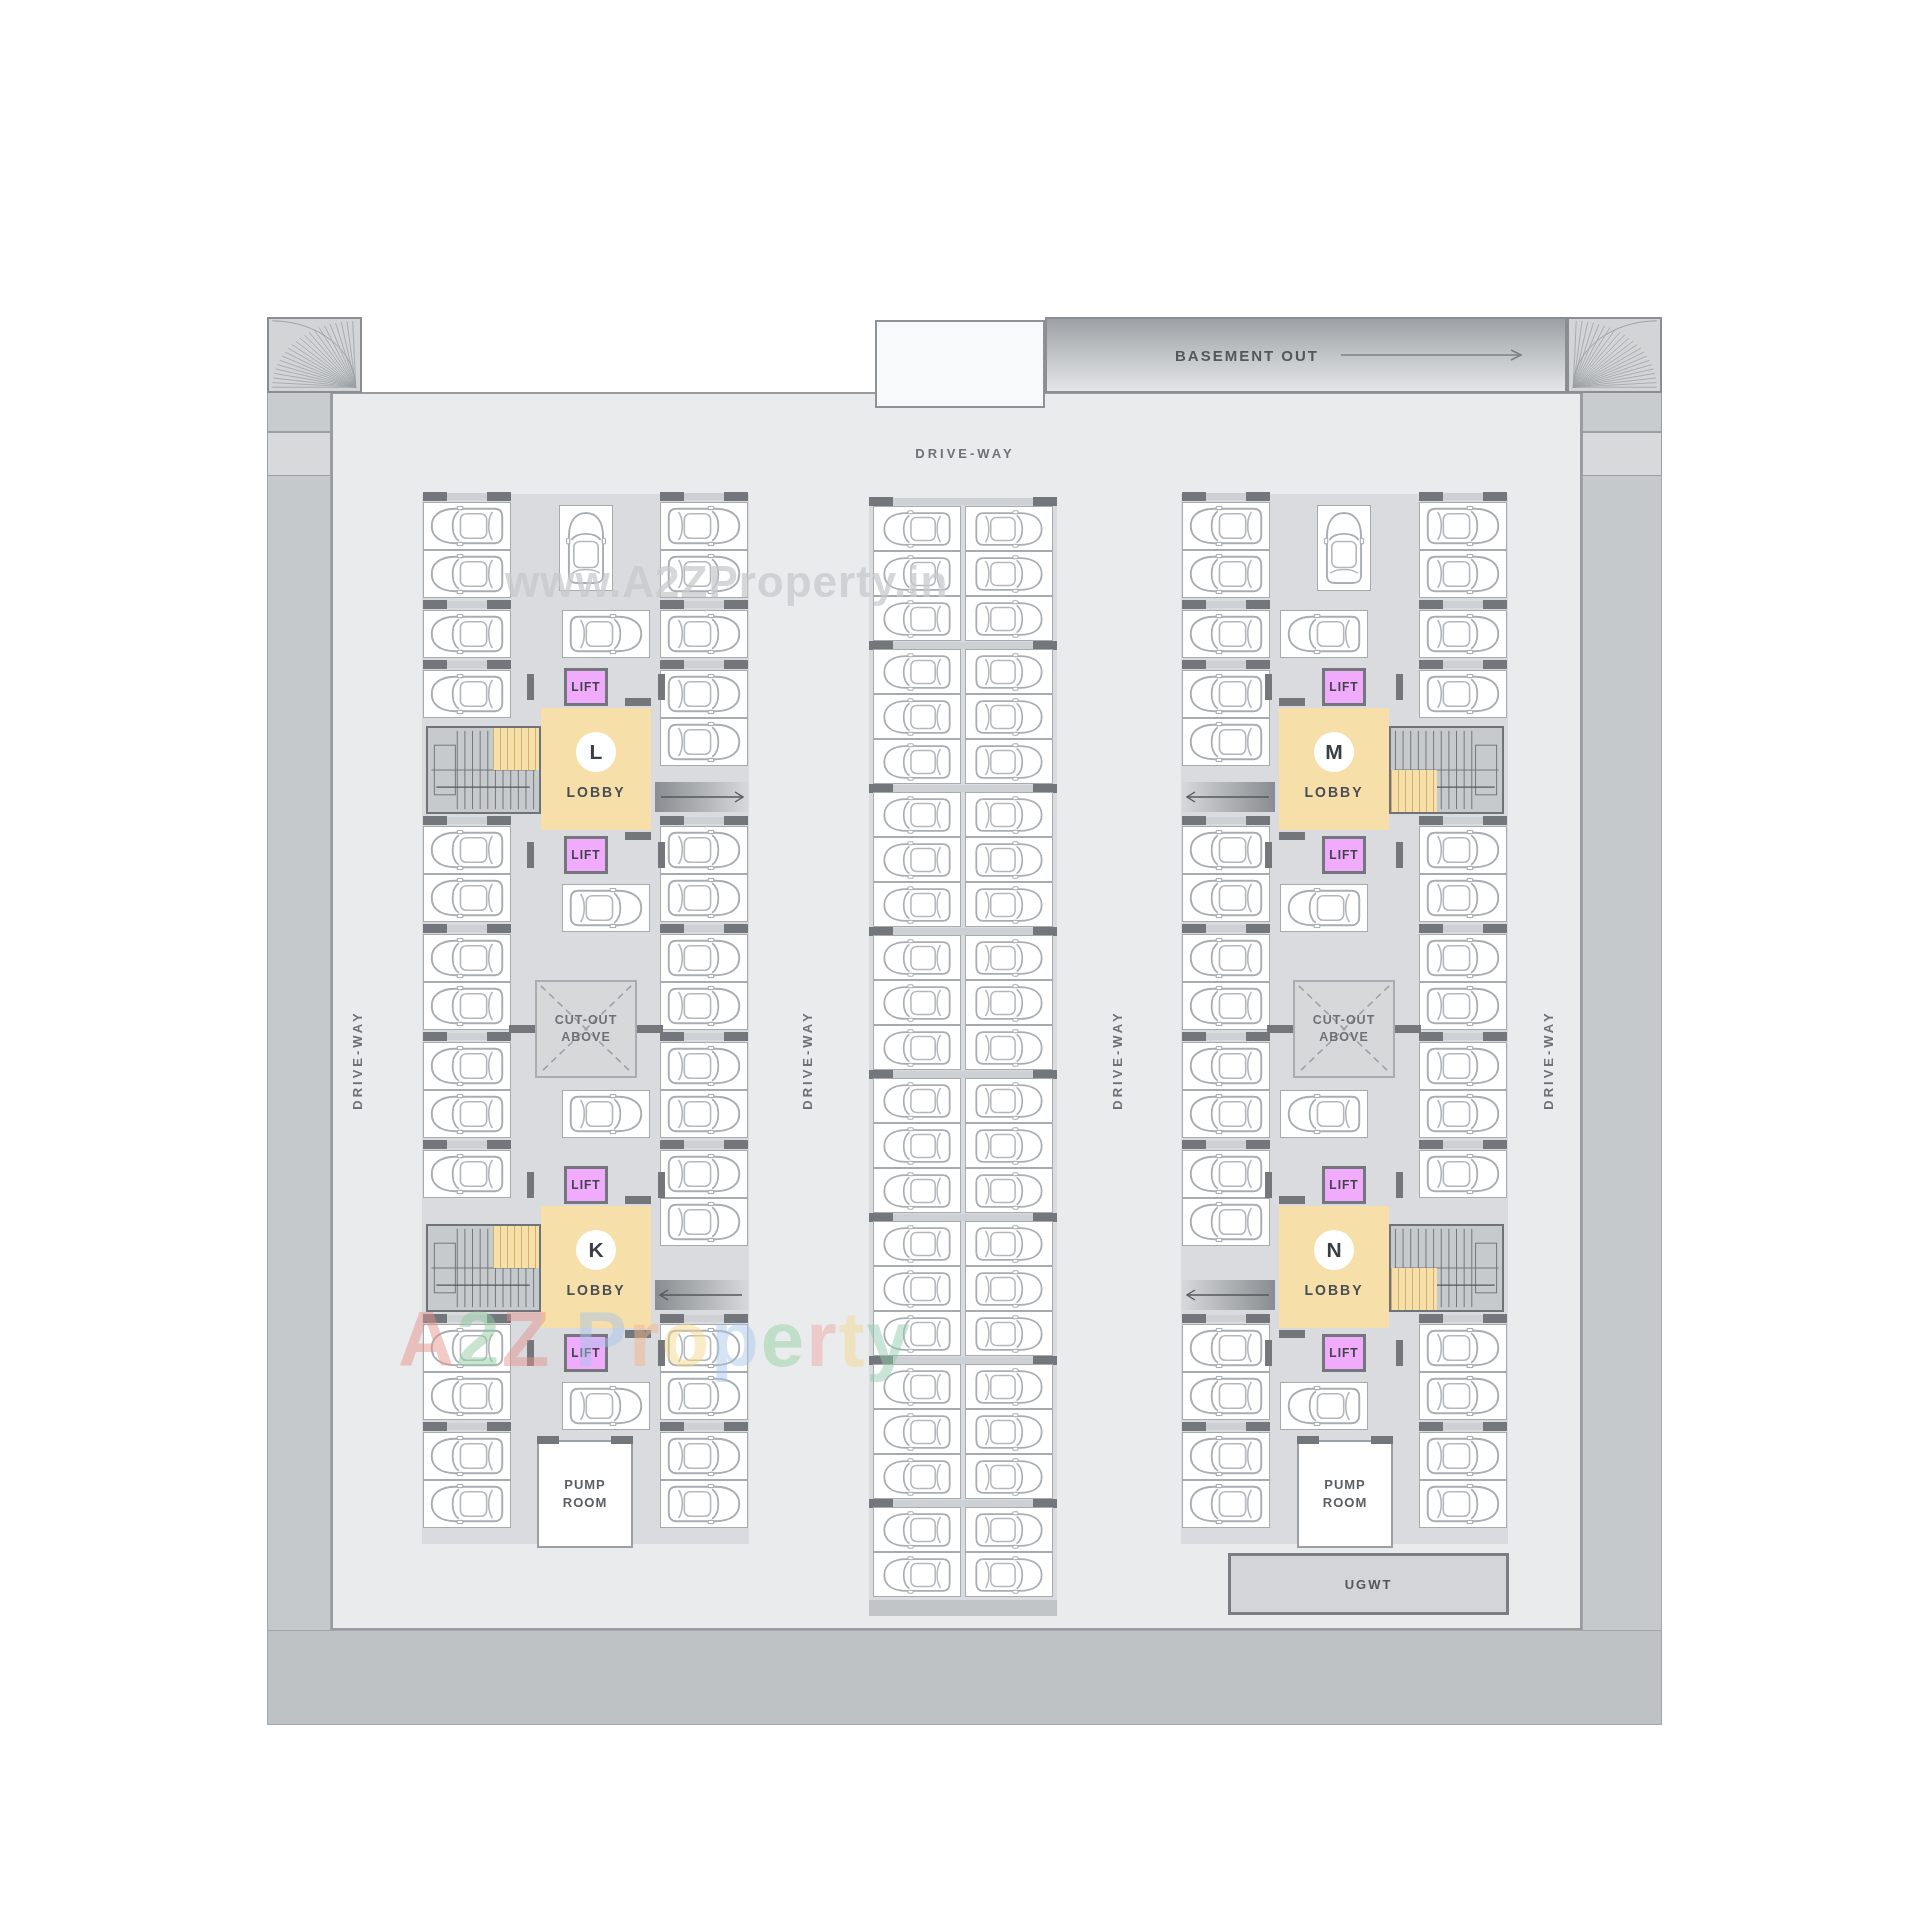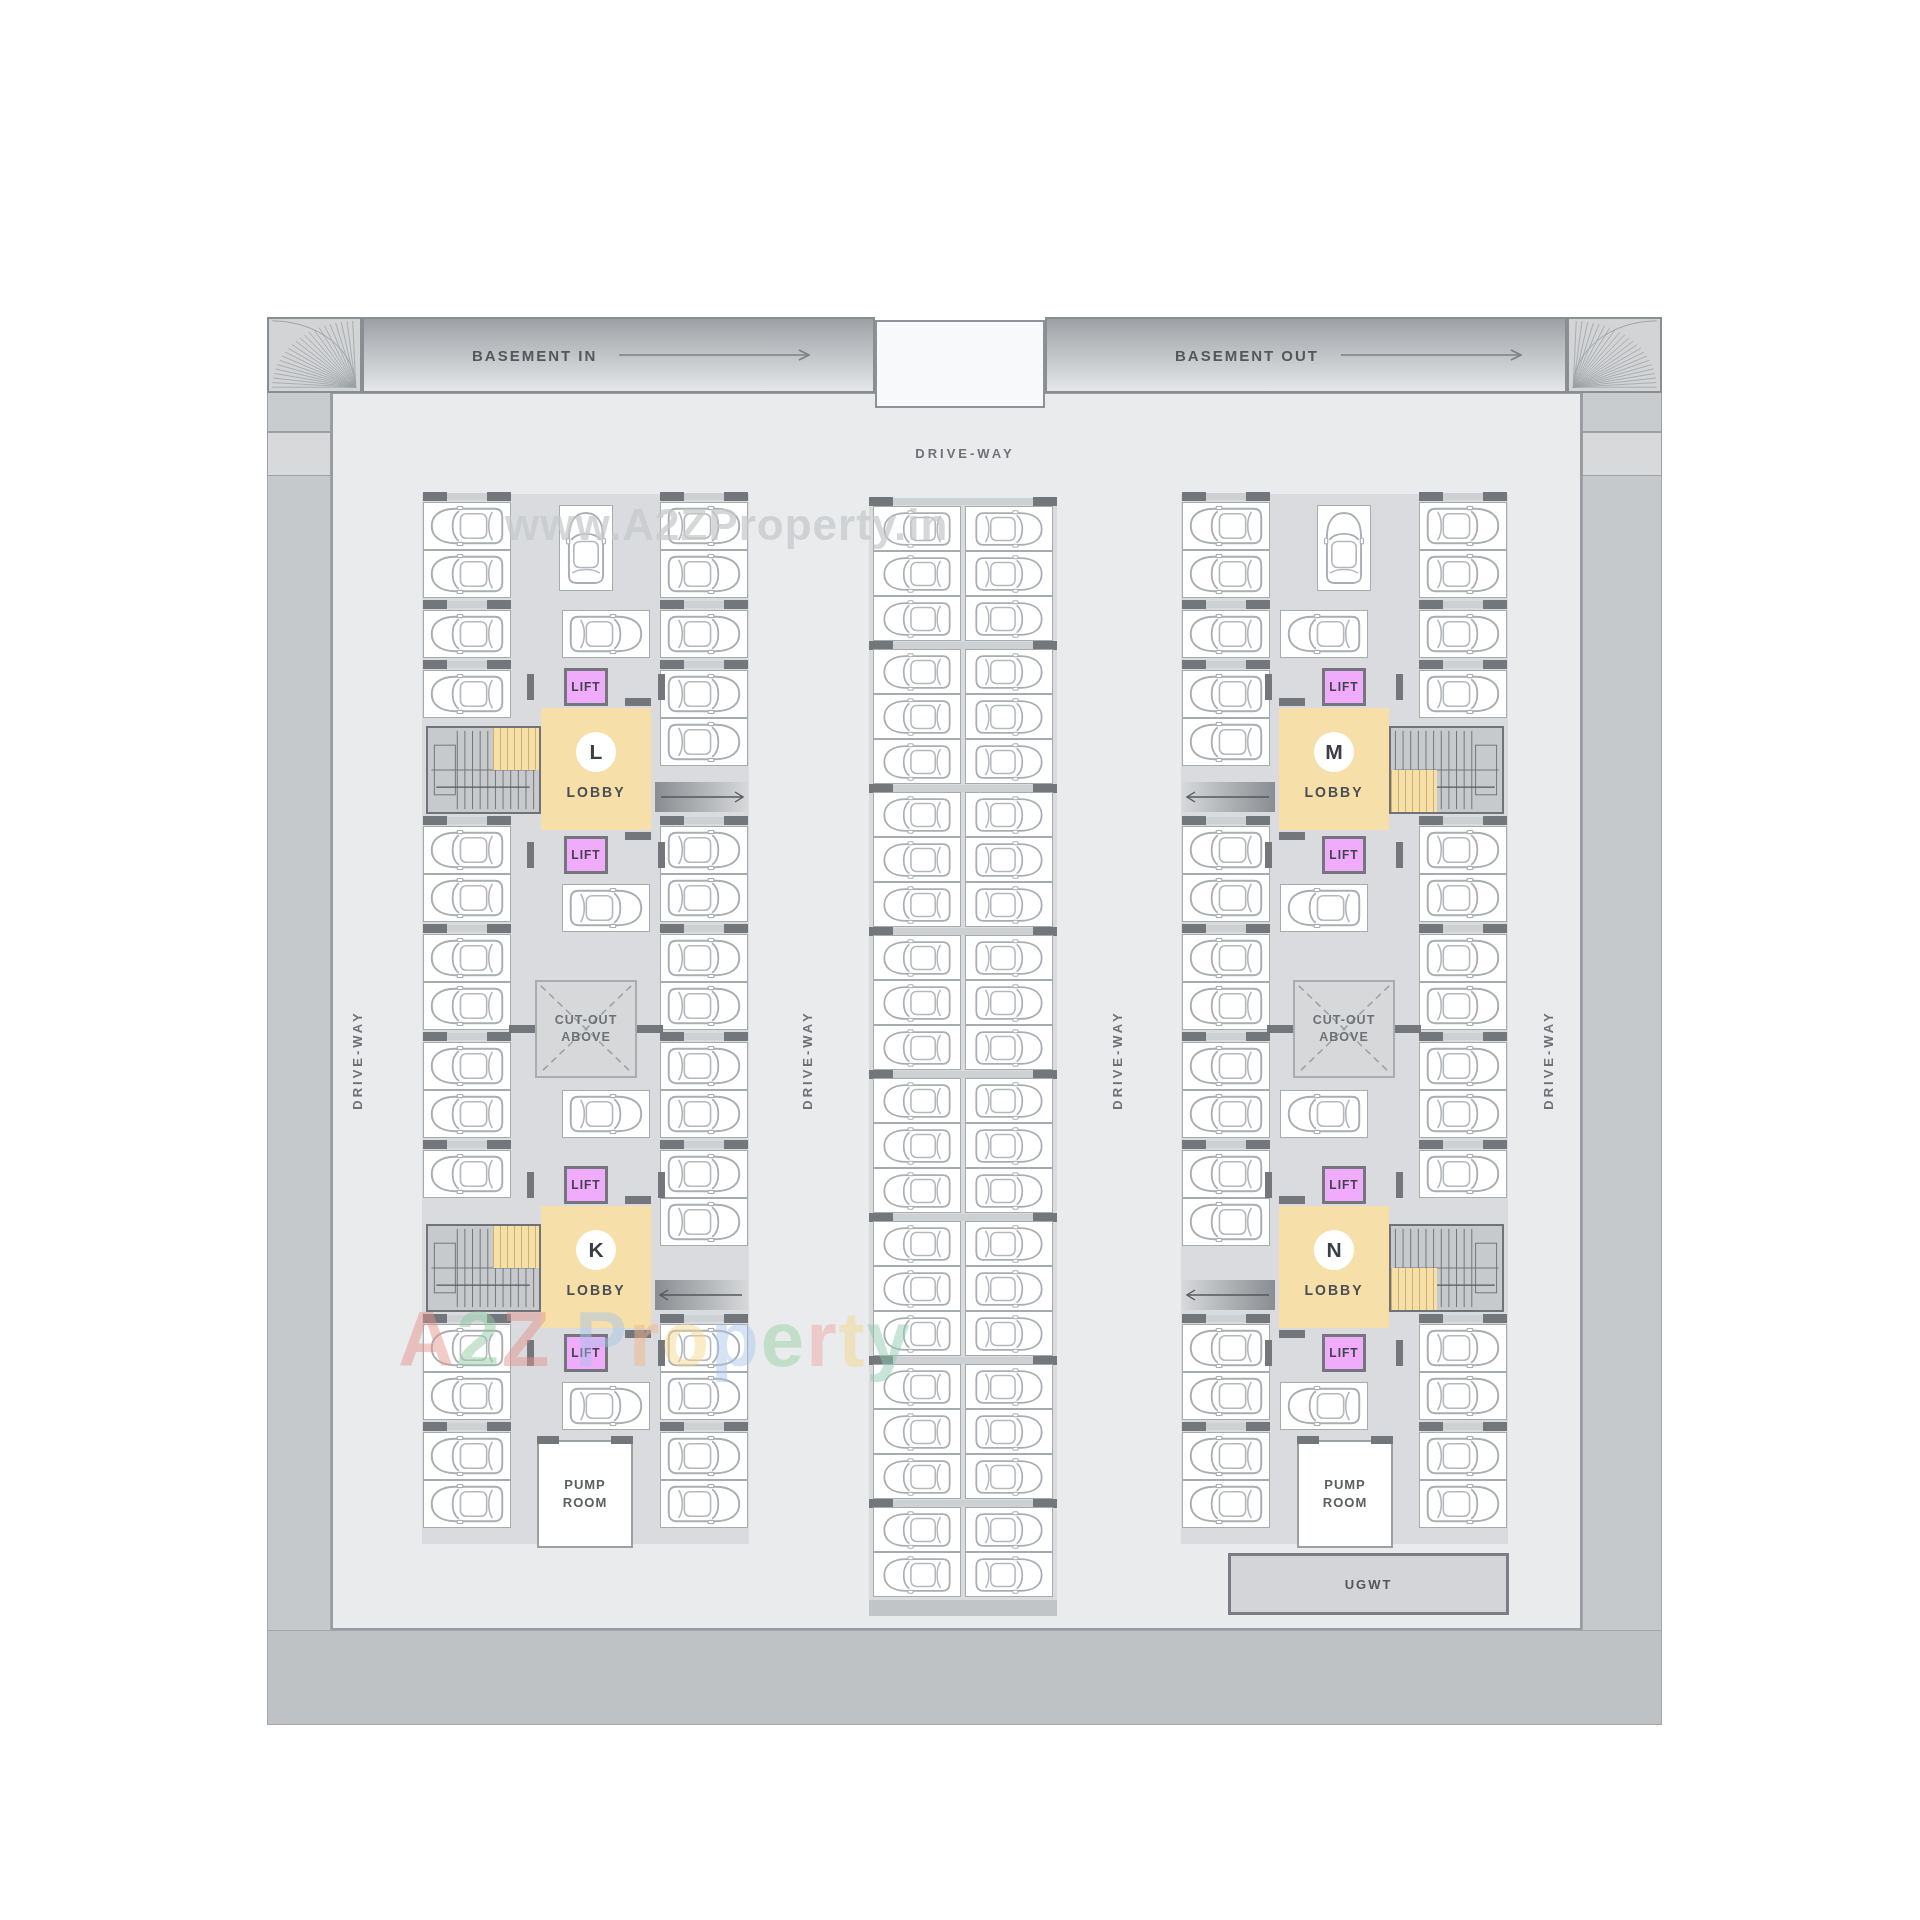--- a/index.html
+++ b/index.html
@@ -90,21 +90,21 @@
   .stp-strip{position:absolute;left:423px;top:1553px;width:302px;height:64px;display:flex;
              background:#d3d5d8;border:3px solid #7a7e82;box-sizing:border-box;}
   .stp-cell{flex:1;border-right:3px solid #7a7e82;display:flex;align-items:center;justify-content:center;
             font-size:13px;letter-spacing:1px;color:#53575b;font-weight:600;}
   .stp-cell:last-child{border-right:none;}
   .ugwt{position:absolute;left:1228px;top:1553px;width:281px;height:62px;background:#d3d5d8;
         border:3px solid #7a7e82;box-sizing:border-box;display:flex;align-items:center;
         justify-content:center;font-size:13px;letter-spacing:2px;color:#53575b;font-weight:600;}
 
   
-  .wm-top{position:absolute;left:505px;top:500px;font-size:44px;color:#c7cacd;opacity:.75;
+  .wm-top{position:absolute;left:505px;top:557px;font-size:44px;color:#c7cacd;opacity:.75;
           letter-spacing:1px;font-weight:600;z-index:9;}
   .wm-bottom{position:absolute;left:398px;top:1294px;font-size:78px;font-weight:bold;
              opacity:.48;letter-spacing:2px;z-index:9;white-space:pre;}
 </style>
 </head>
 <body>
 
 <svg width="0" height="0" style="position:absolute" aria-hidden="true">
   <defs>
     <symbol id="carSym" viewBox="0 0 96 50">
@@ -154,27 +154,20 @@
           <line x1="91" y1="72" x2="47.0" y2="11.4" stroke="#9ba0a4" stroke-width="0.8"></line>
           <line x1="91" y1="72" x2="52.4" y2="9.1" stroke="#9ba0a4" stroke-width="0.8"></line>
           <line x1="91" y1="72" x2="58.0" y2="7.1" stroke="#9ba0a4" stroke-width="0.8"></line>
           <line x1="91" y1="72" x2="63.8" y2="5.4" stroke="#9ba0a4" stroke-width="0.8"></line>
           <line x1="91" y1="72" x2="69.7" y2="4.1" stroke="#9ba0a4" stroke-width="0.8"></line>
           <line x1="91" y1="72" x2="75.7" y2="3.1" stroke="#9ba0a4" stroke-width="0.8"></line>
           <line x1="91" y1="72" x2="81.8" y2="2.4" stroke="#9ba0a4" stroke-width="0.8"></line>
           <line x1="91" y1="72" x2="87.9" y2="2.0" stroke="#9ba0a4" stroke-width="0.8"></line>
         </g>
       </svg>
-  </div>
-  <div class="bar b-in">
-    <span class="bar-label">BASEMENT IN</span>
-    <svg class="bar-arrow" width="200" height="14" viewBox="0 0 200 14">
-      <line x1="2" y1="7" x2="190" y2="7" stroke="#7c8084" stroke-width="1.6"></line>
-      <path d="M182,2 L192,7 L182,12" fill="none" stroke="#7c8084" stroke-width="1.6"></path>
-    </svg>
   </div>
   <div class="throat"></div>
   <div class="bar b-out">
     <span class="bar-label">BASEMENT OUT</span>
     <svg class="bar-arrow" width="190" height="14" viewBox="0 0 190 14">
       <line x1="2" y1="7" x2="180" y2="7" stroke="#7c8084" stroke-width="1.6"></line>
       <path d="M172,2 L182,7 L172,12" fill="none" stroke="#7c8084" stroke-width="1.6"></path>
     </svg>
   </div>
   <div class="corner c-right">

